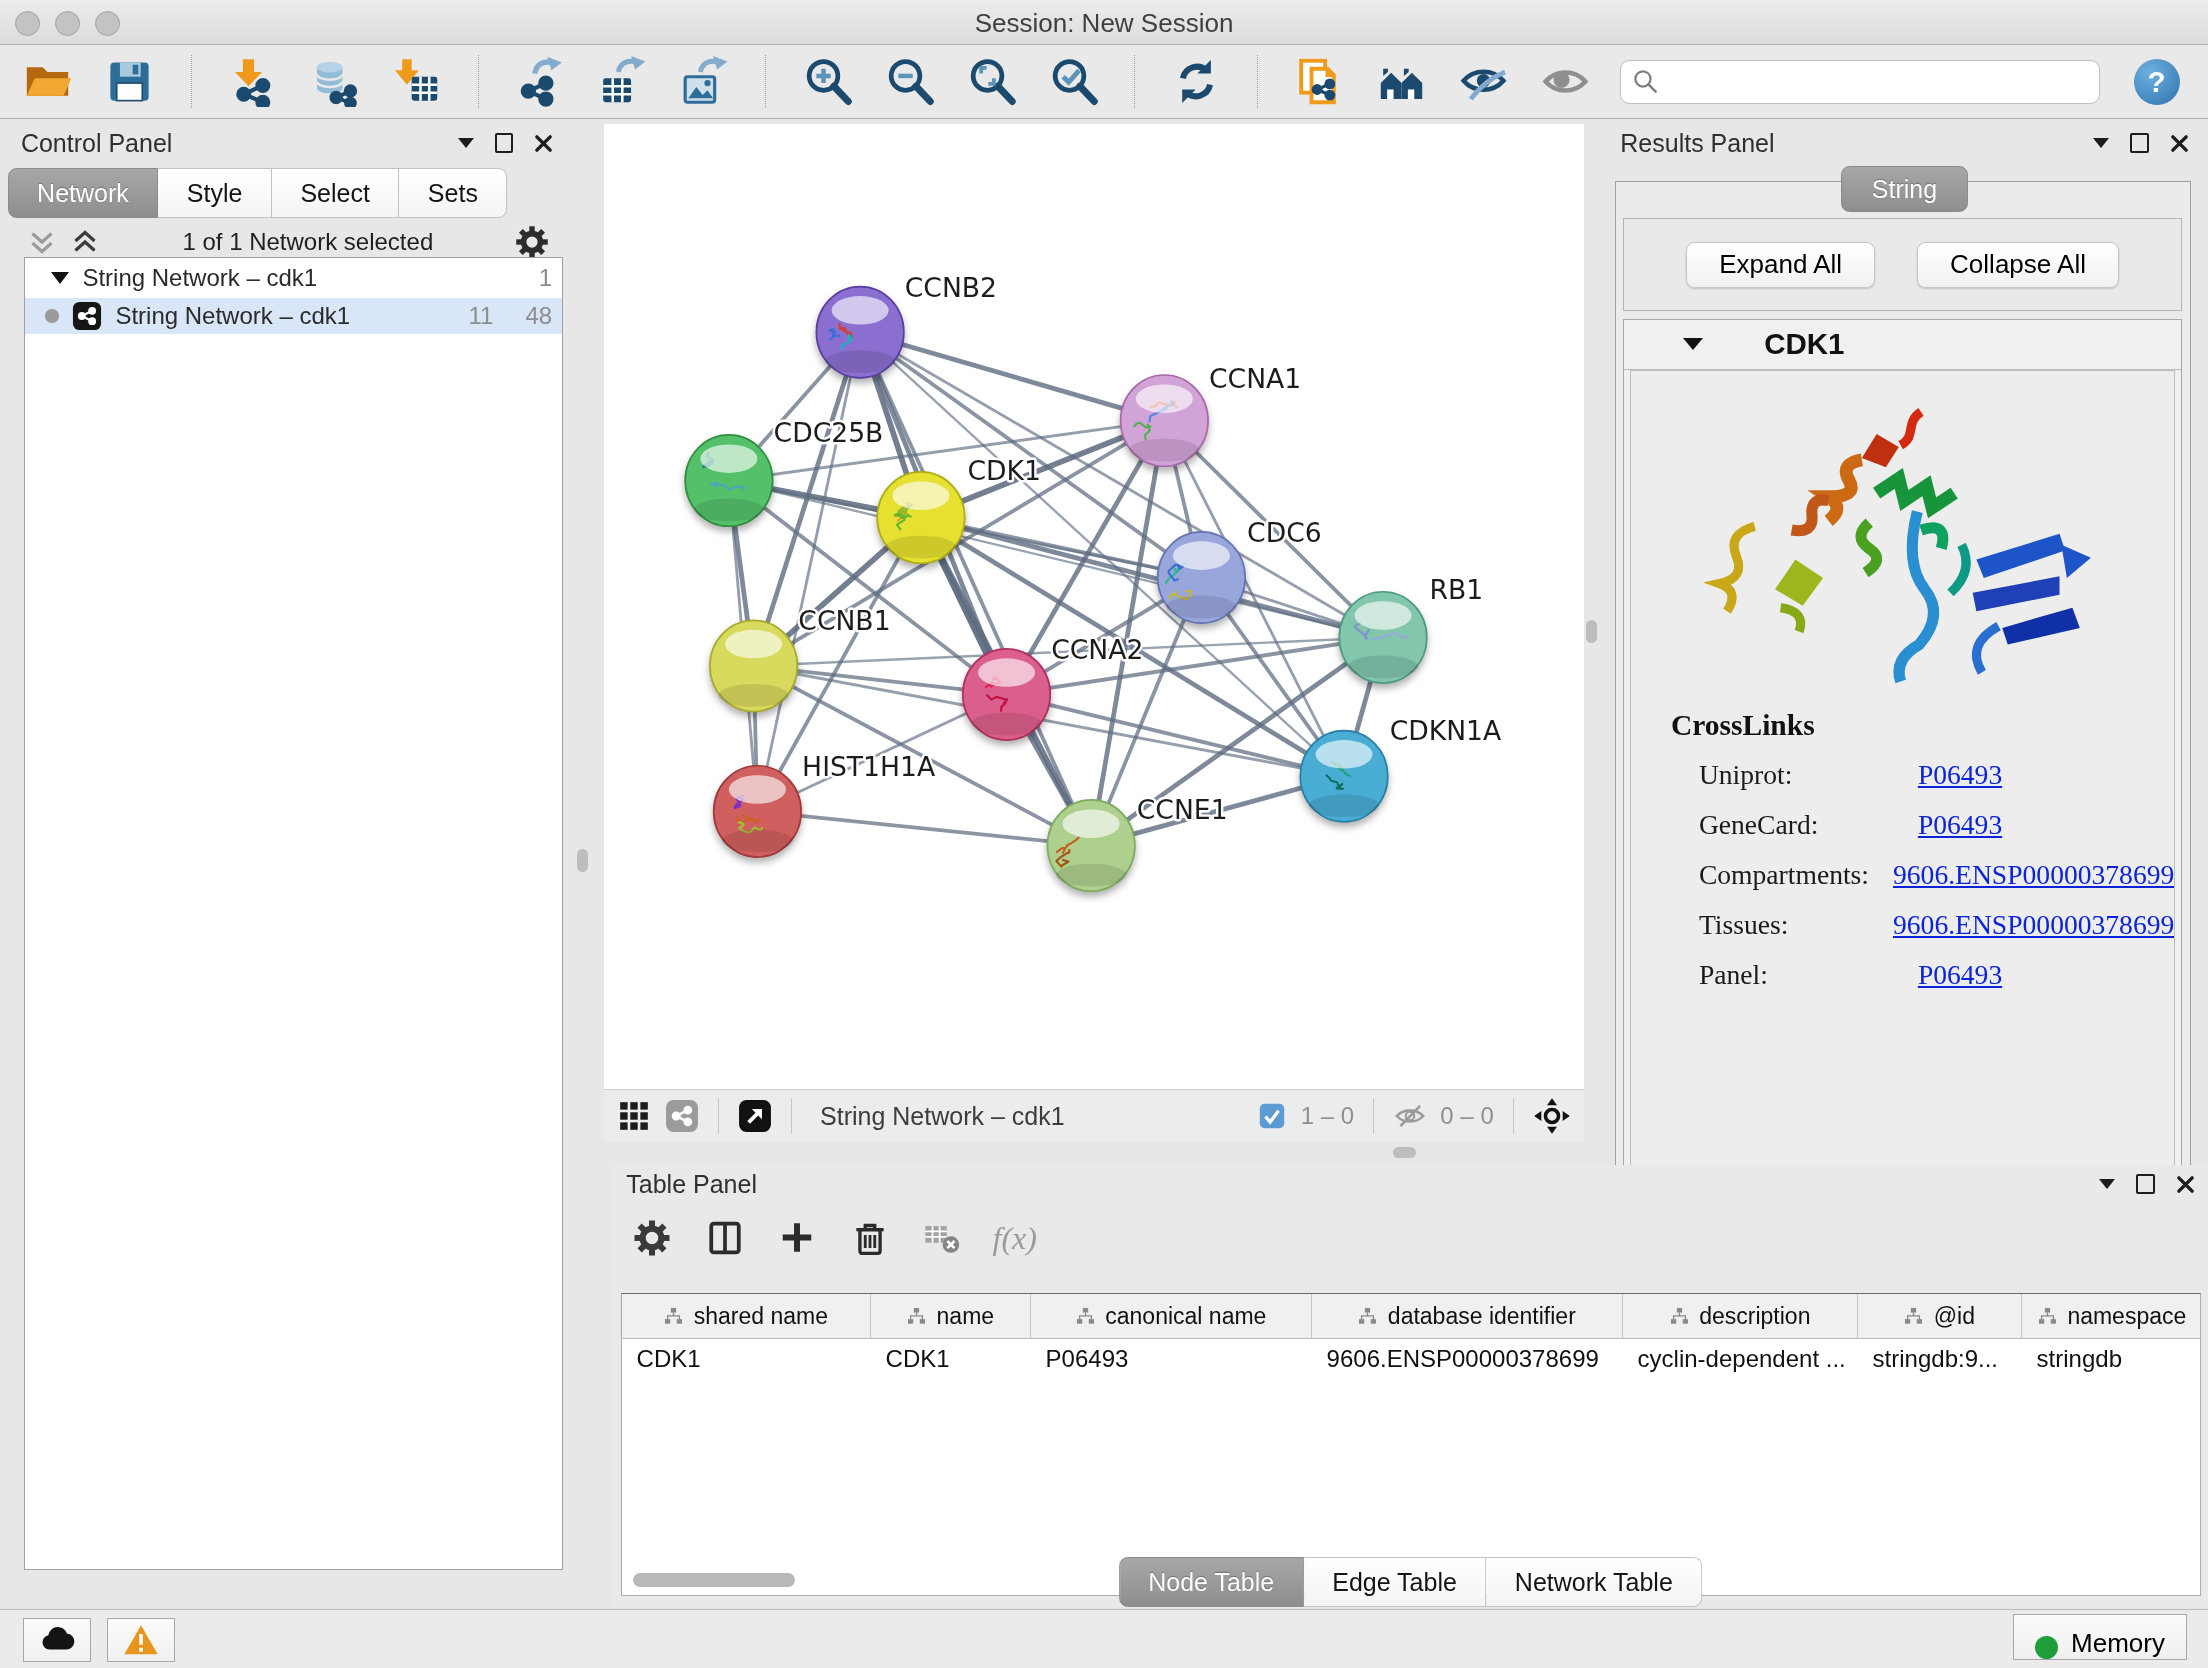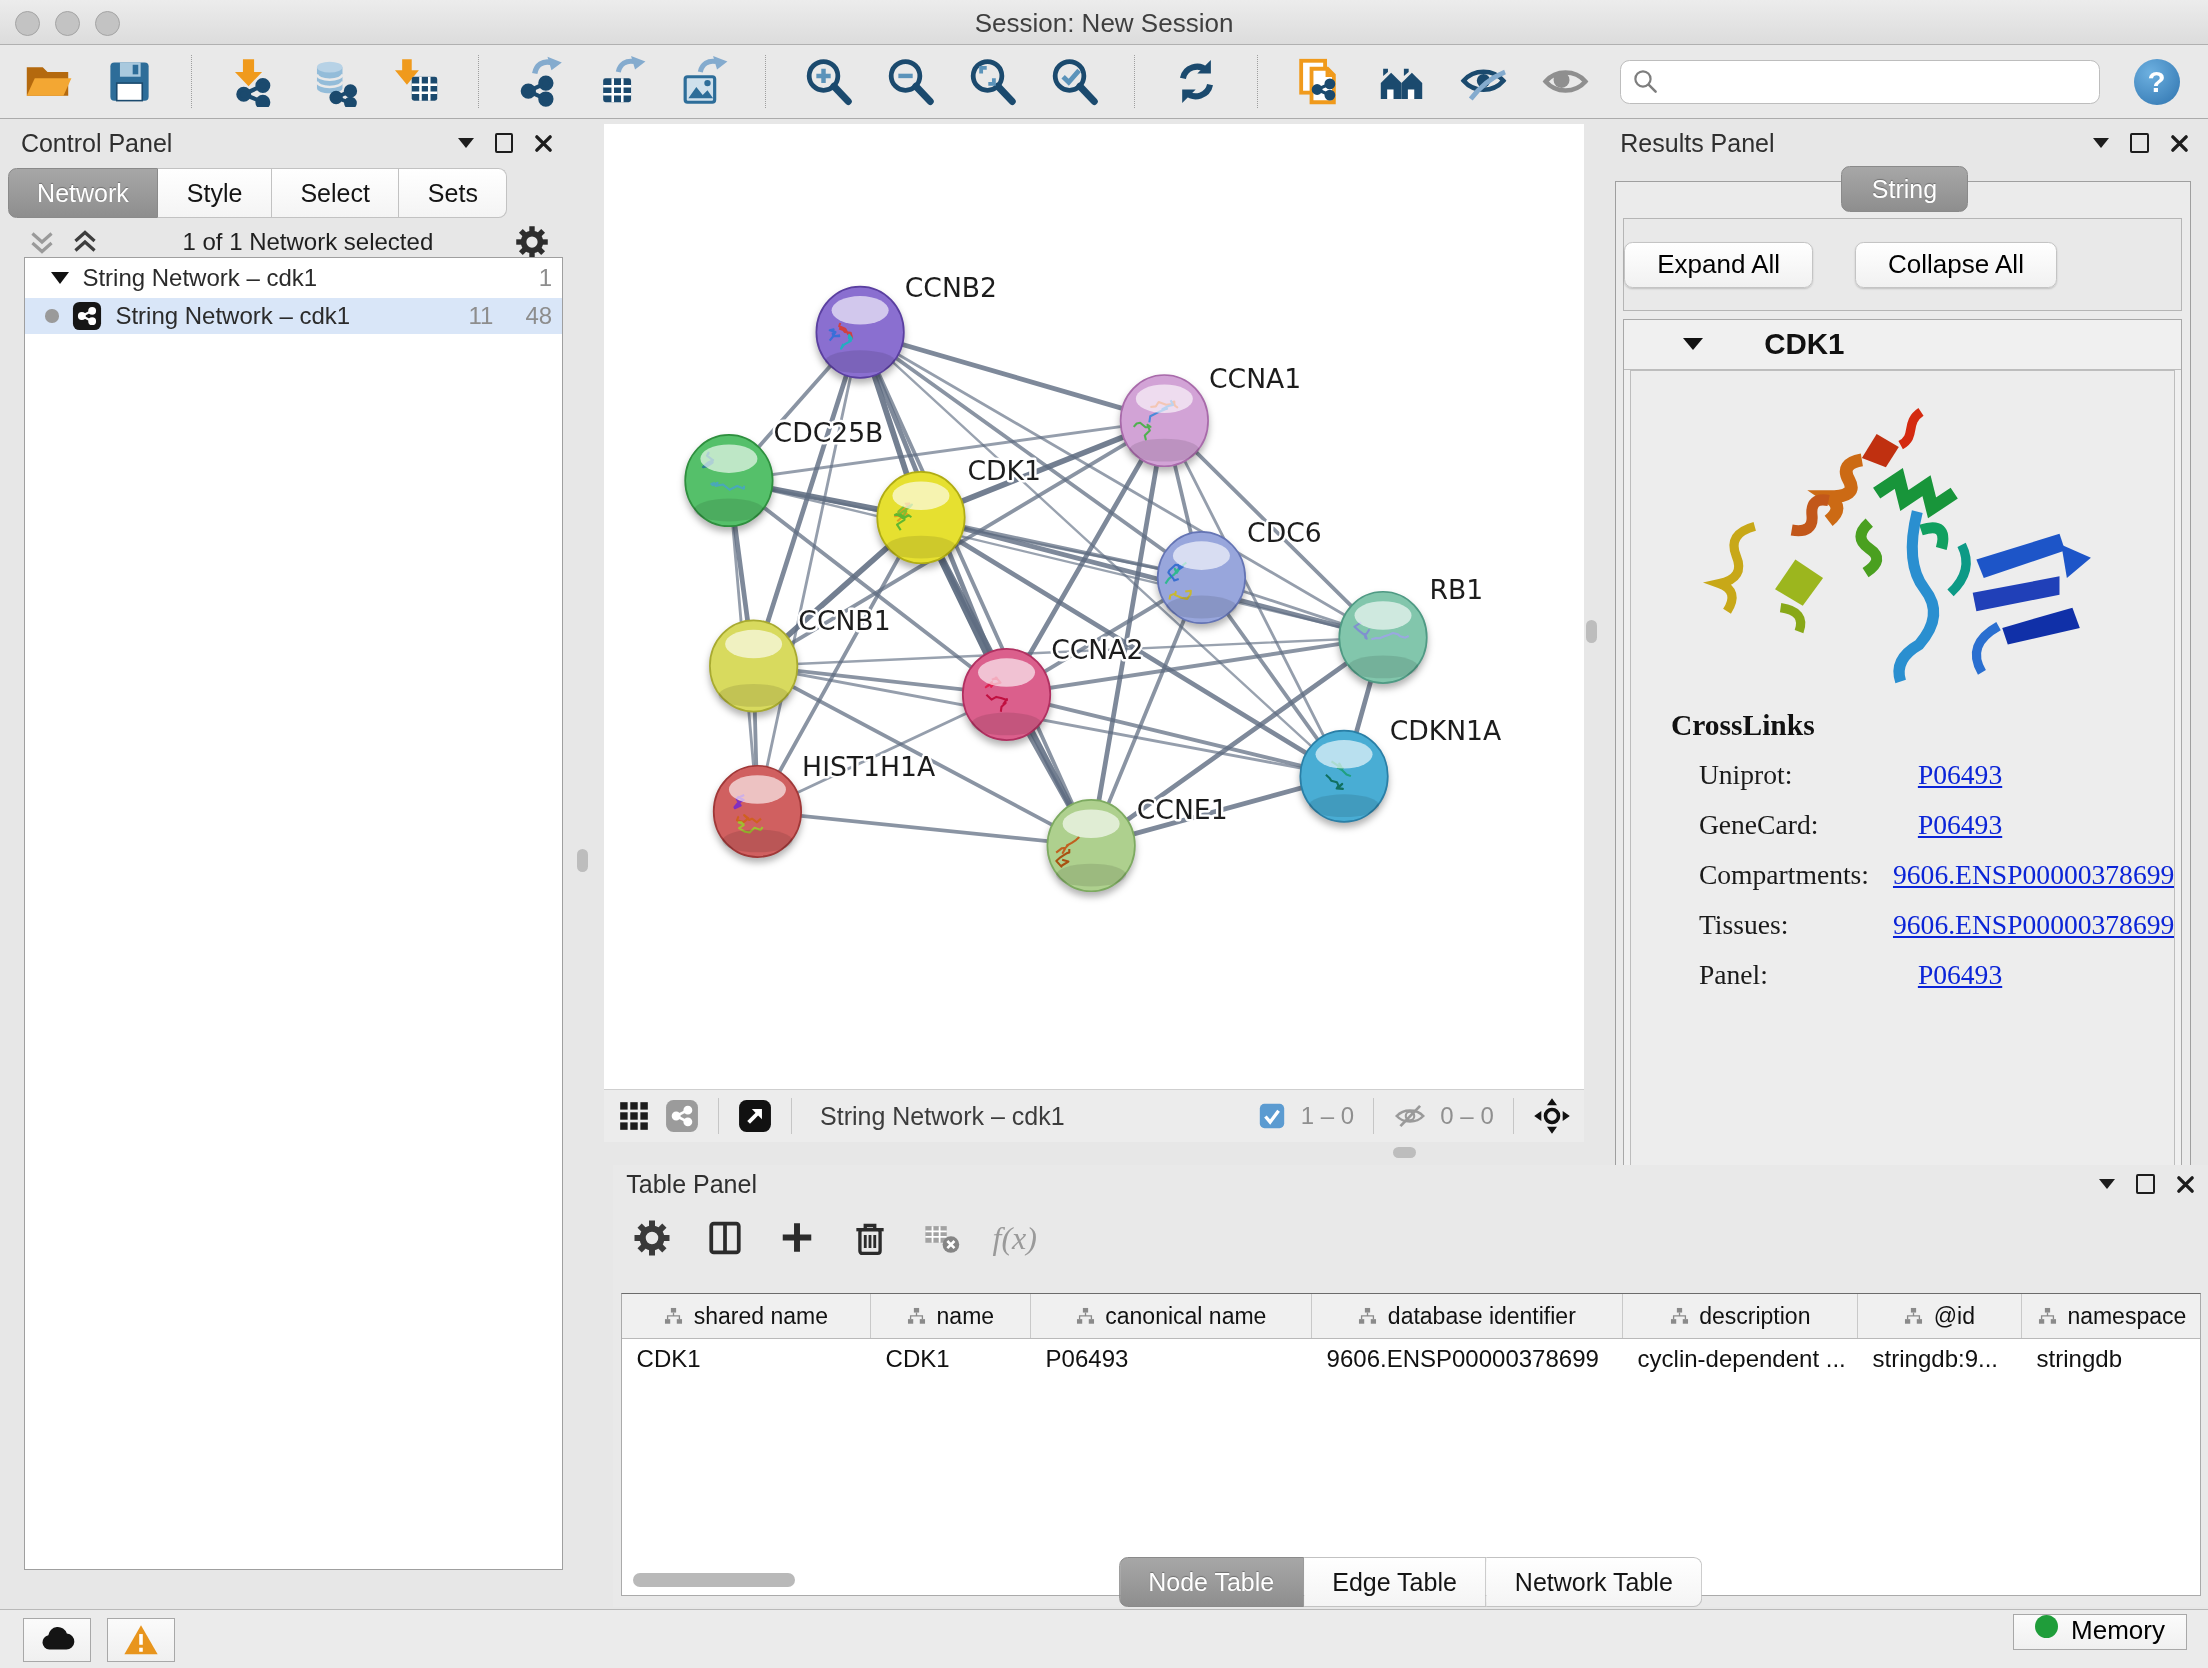--- a/index.html
+++ b/index.html
@@ -57,21 +57,21 @@
   .spacer{flex:1;}
   .nlabel{font-family:"DejaVu Sans",sans-serif;font-size:28px;fill:#1c1c1c;stroke:#fff;stroke-width:5px;paint-order:stroke;stroke-linejoin:round;}
   .node{filter:drop-shadow(0 5px 4px rgba(0,0,0,.30));}
   .hdot{position:absolute;background:#bdbdbd;border-radius:9.5px;}
   
   #rpanel{position:absolute;left:1607px;top:124px;width:595px;height:1041px;}
   #rtabrow{display:flex;justify-content:center;margin-top:3.8px;position:relative;z-index:2;}
   .rtab{background:linear-gradient(#a7a7a7,#8e8e8e);color:#fff;font-size:25px;padding:0 30px;height:44px;line-height:44px;
     border:1px solid #8a8a8a;border-radius:8.6px;text-shadow:0 -1px 1px rgba(0,0,0,.3);}
   #rbox{position:absolute;left:7.6px;top:57px;width:576px;height:1086px;border:1px solid #9f9f9f;background:#ebebeb;box-sizing:border-box;padding-top:28.5px;}
-  #rbtns{margin:7.6px;height:91px;border:1px solid #b5b5b5;display:flex;align-items:center;justify-content:flex-start;gap:42px;background:#e9e9e9;}
+  #rbtns{margin:7.6px;height:91px;border:1px solid #b5b5b5;display:flex;align-items:center;justify-content:center;gap:42px;background:#e9e9e9;}
   .rbtn{background:linear-gradient(#ffffff,#f1f1f1);border:1px solid #c4c4c4;border-radius:8.6px;height:46px;
     font-size:26px;font-family:"Liberation Sans",sans-serif;padding:0 32px;cursor:pointer;box-shadow:0 1px 1.9px rgba(0,0,0,.18);}
   #rentry{margin:1.9px 7.6px 7.6px;border:1px solid #a8a8a8;background:#f0f0f0;height:905px;box-sizing:border-box;}
   #rentry-head{display:flex;align-items:center;height:49px;padding-left:59px;border-bottom:1px solid #bdbdbd;}
   #rentry-head .ecaret{width:0;height:0;border-left:10.5px solid transparent;border-right:10.5px solid transparent;border-top:12.4px solid #111;}
   #rentry-head .ename{margin-left:61px;font-size:29.5px;font-weight:bold;color:#111;}
   #rentry-body{margin:0 5.7px 5.7px;border:1px solid #bdbdbd;background:#ededed;height:842px;box-sizing:border-box;overflow:hidden;}
   .rdesc{font-size:26px;color:#1a1a1a;padding:13.3px 0 5.7px 17px;}
   #protein{display:block;margin:15px auto 7.6px;}
   .clhead{font-family:"Liberation Serif",serif;font-weight:bold;font-size:29.5px;color:#111;margin:9.5px 0 7.6px 40px;}
@@ -89,22 +89,22 @@
   .th{display:flex;align-items:center;justify-content:center;gap:9.5px;font-size:23px;color:#111;
       border-right:1px solid #c9c9c9;box-sizing:border-box;overflow:hidden;white-space:nowrap;}
   #trow{display:flex;height:40px;align-items:center;}
   .td{font-size:24px;color:#111;padding-left:15px;box-sizing:border-box;overflow:hidden;white-space:nowrap;}
   #hscroll{position:absolute;left:11.4px;bottom:7.6px;width:162px;height:14.3px;border-radius:7.6px;background:#b9b9b9;}
   #ttabs{position:absolute;left:50%;transform:translateX(-50%);top:392px;display:flex;}
   
   #statusbar{position:absolute;left:0;top:1609px;width:2208px;height:59px;background:#ebebeb;border-top:1px solid #b9b9b9;}
   .sbtn{position:absolute;top:7.6px;width:68px;height:44px;background:linear-gradient(#fbfbfb,#f0f0f0);
     border:1.4px solid #a8a8a8;display:flex;align-items:center;justify-content:center;cursor:pointer;}
-  #membtn{position:absolute;right:21px;top:3.8px;height:36px;background:linear-gradient(#fbfbfb,#f0f0f0);
-    border:1.4px solid #a8a8a8;display:flex;align-items:flex-start;gap:13.3px;padding:0 21px;font-size:26px;
+  #membtn{position:absolute;right:21px;top:3.8px;height:46px;background:linear-gradient(#fbfbfb,#f0f0f0);
+    border:1.4px solid #a8a8a8;display:flex;align-items:flex-end;gap:13.3px;padding:0 21px;font-size:26px;
     font-family:"Liberation Sans",sans-serif;cursor:pointer;}
   .memdot{width:23px;height:23px;border-radius:50%;background:#1f9d3a;}
 </style>
 </head>
 <body>
 
 <div id="titlebar">
   <div class="lights">
     <span class="light"></span>
     <span class="light"></span>

